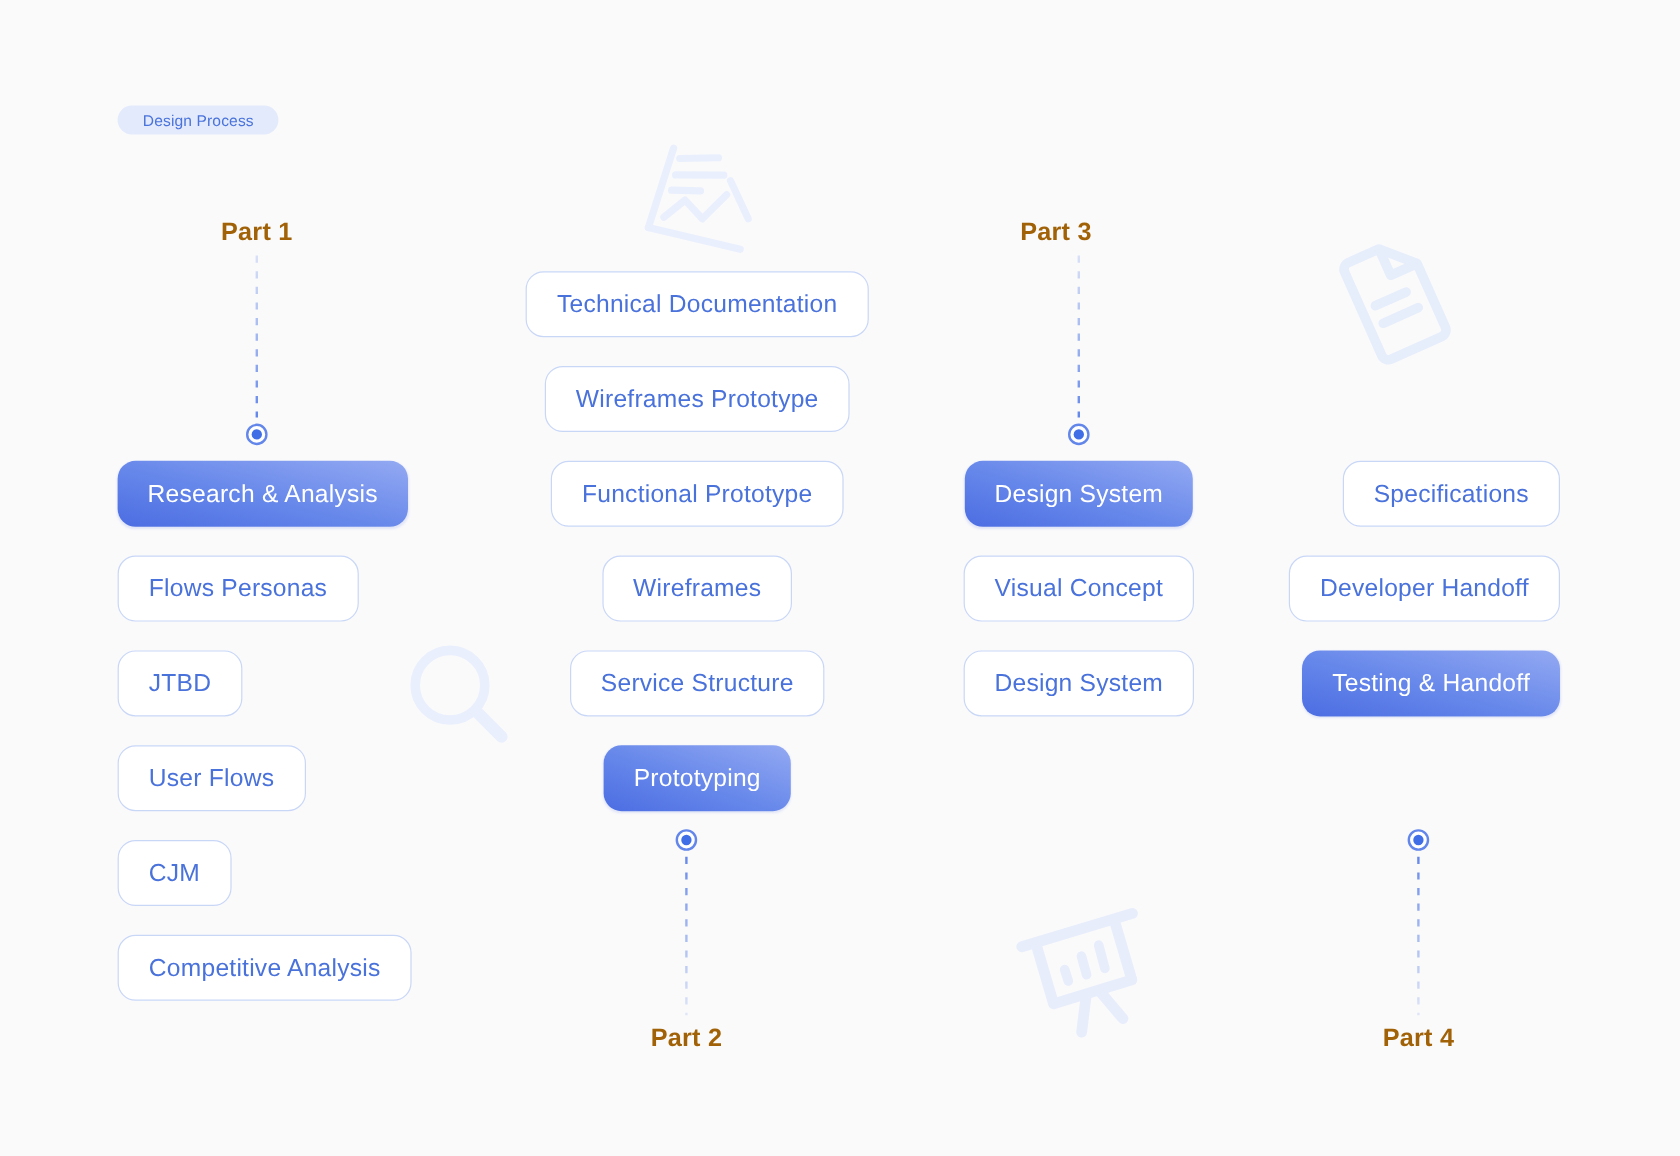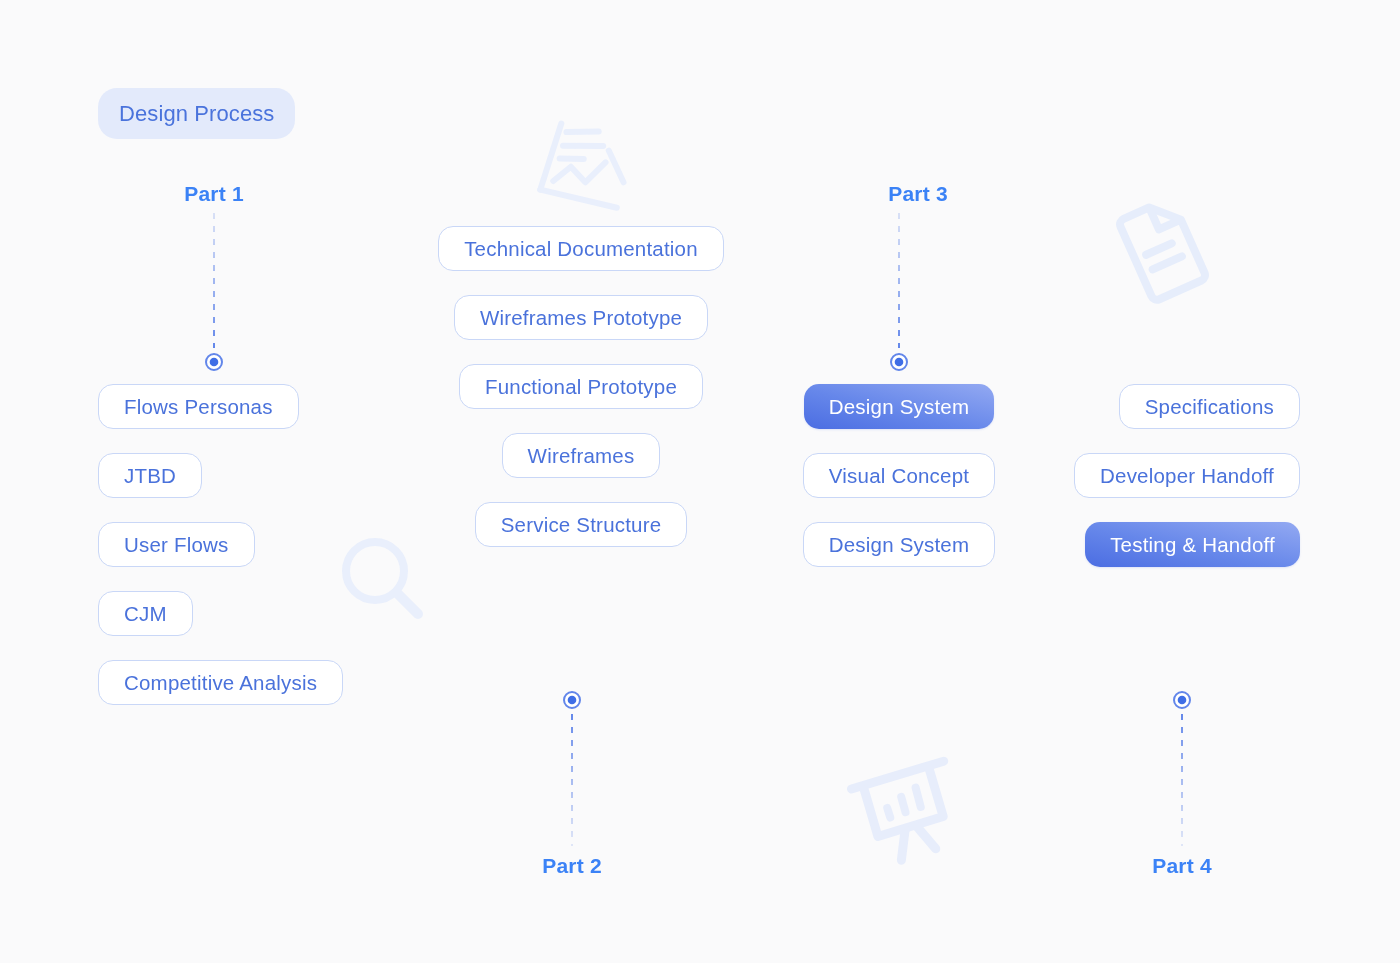--- a/index.html
+++ b/index.html
@@ -5,43 +5,43 @@
   html,body{margin:0;padding:0;}
   body{
     width:1400px;height:963px;position:relative;overflow:hidden;
     background:#fafafb;
     font-family:"Liberation Sans", sans-serif;
     -webkit-font-smoothing:antialiased;
   }
 
   
   .badge{
-    position:absolute;left:98px;top:88px;height:51px;
+    position:absolute;left:98px;top:88px;height:24px;
     display:flex;align-items:center;padding:0 21px;
     background:#e3eafb;border-radius:19px;
-    color:#4a73dc;font-size:22px;letter-spacing:.1px;
+    color:#4a73dc;font-size:13px;letter-spacing:.1px;
   }
 
   
   .part-label{
     position:absolute;transform:translateX(-50%);
-    font-size:21px;font-weight:700;color:#3b82f6;letter-spacing:.2px;
+    font-size:21px;font-weight:700;color:#a16207;letter-spacing:.2px;
     white-space:nowrap;
   }
 
   
   .col{
     position:absolute;display:flex;flex-direction:column;gap:24px;
   }
   .col.align-start{align-items:flex-start;}
   .col.align-center{align-items:center;}
   .col.align-end{align-items:flex-end;}
 
   .pill{
-    height:45px;box-sizing:border-box;
+    height:55px;box-sizing:border-box;
     display:flex;align-items:center;justify-content:center;
     padding:0 25px;border-radius:15px;
     font-size:20.5px;letter-spacing:.2px;white-space:nowrap;
     background:#ffffff;border:1px solid #c9d7f7;color:#4a72db;
   }
   .pill.filled{
     border:none;color:#ffffff;
     background:linear-gradient(to right top,#4b6de2 0%,#6687ea 45%,#93a9f2 100%);
     box-shadow:0 1px 2px rgba(75,109,226,.15);
   }
@@ -92,21 +92,21 @@
     <path d="M62 66 L76 92" stroke="#e7edfb" stroke-width="9" stroke-linecap="round"></path>
   </svg>
 </div>
 
 <div class="badge">
   <span>Design Process</span>
 </div>
 
 <div class="part-label" style="left:214px;top:182px;">Part 1</div>
 <div class="part-label" style="left:572px;top:854px;">Part 2</div>
-<div class="part-label" style="left:918px;top:182px;text-align:right;">Part 3</div>
+<div class="part-label" style="left:880px;top:182px;text-align:right;">Part 3</div>
 <div class="part-label" style="left:1182px;top:854px;text-align:right;">Part 4</div>
 
 <svg class="connector-svg" style="left:202px;top:210px;" width="24" height="165">
   <defs>
     <linearGradient id="fadeDown1" gradientUnits="userSpaceOnUse" x1="12" y1="0" x2="12" y2="138">
       <stop offset="0" stop-color="#7d9bea" stop-opacity="0.25"></stop>
       <stop offset="1" stop-color="#6286ea" stop-opacity="1"></stop>
     </linearGradient>
   </defs>
   <line x1="12" y1="3" x2="12" y2="138" stroke="url(#fadeDown1)" stroke-width="2" stroke-dasharray="6 7"></line>
@@ -144,20 +144,23 @@
       <stop offset="0" stop-color="#6286ea" stop-opacity="1"></stop>
       <stop offset="1" stop-color="#7d9bea" stop-opacity="0.2"></stop>
     </linearGradient>
   </defs>
   <circle cx="12" cy="12" r="8" fill="#ffffff" stroke="#6286ea" stroke-width="2"></circle>
   <circle cx="12" cy="12" r="4.3" fill="#3f6ee6"></circle>
   <line x1="12" y1="26" x2="12" y2="158" stroke="url(#fadeUp4)" stroke-width="2" stroke-dasharray="6 7"></line>
 </svg>
 
 <div class="col align-start" style="left:98px;top:384px;">
+  <div class="pill filled">
+      <span>Research &amp; Analysis</span>
+    </div>
   <div class="pill">
       <span>Flows Personas</span>
     </div>
   <div class="pill">
       <span>JTBD</span>
     </div>
   <div class="pill">
       <span>User Flows</span>
     </div>
   <div class="pill">
@@ -177,20 +180,23 @@
     </div>
   <div class="pill">
       <span>Functional Prototype</span>
     </div>
   <div class="pill">
       <span>Wireframes</span>
     </div>
   <div class="pill">
       <span>Service Structure</span>
     </div>
+  <div class="pill filled">
+      <span>Prototyping</span>
+    </div>
 </div>
 
 <div class="col align-center" style="left:749px;top:384px;width:300px;justify-content:space-between;">
   <div class="pill filled">
       <span>Design System</span>
     </div>
   <div class="pill">
       <span>Visual Concept</span>
     </div>
   <div class="pill">

